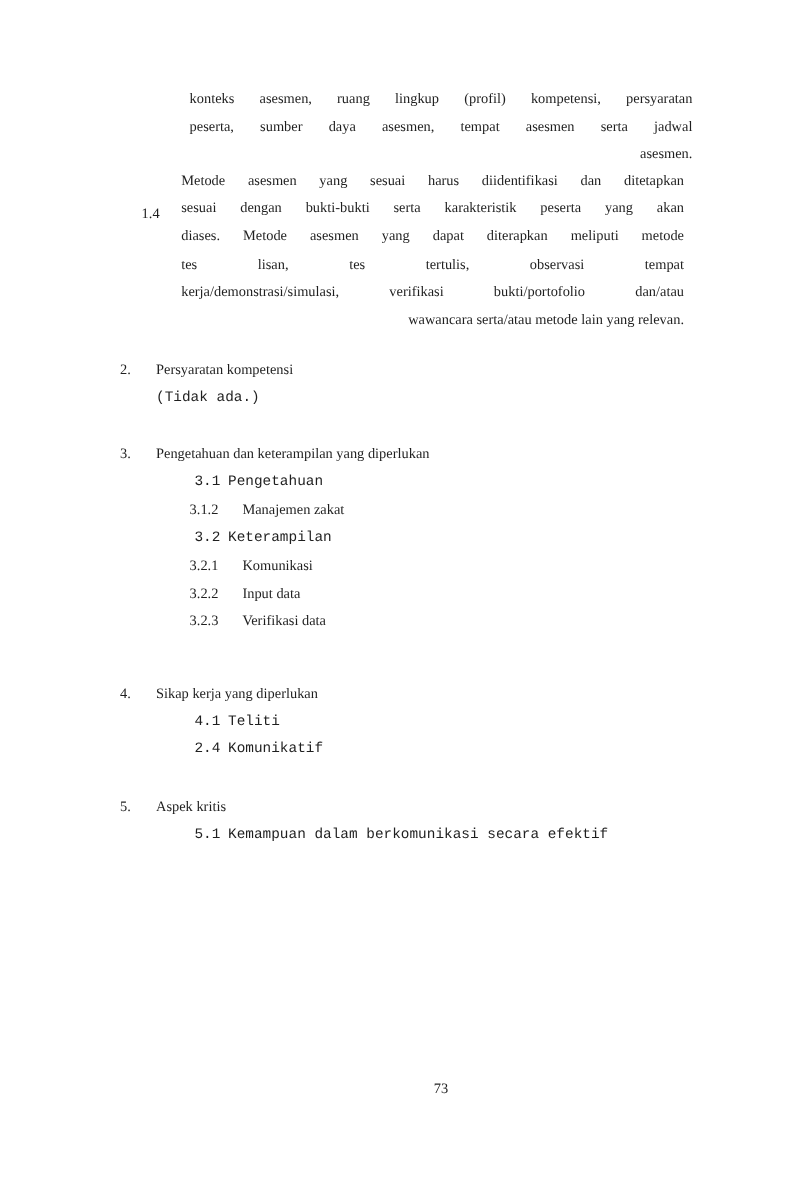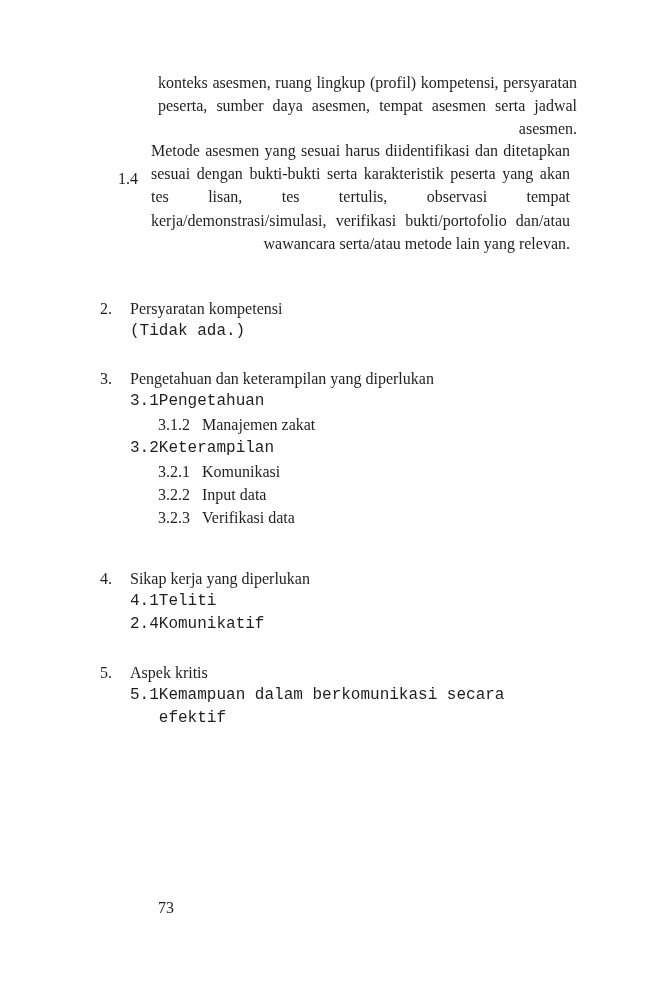--- a/index.html
+++ b/index.html
@@ -2,21 +2,21 @@
 <html><head>
 <meta charset="utf-8">
 <style>
   html, body { margin: 0; padding: 0; background: #ffffff; }
   .page {
     position: relative;
     width: 654px;
     height: 1000px;
     background: #ffffff;
     font-family: "Liberation Serif", "DejaVu Serif", serif;
-    font-size: 16px;
+    font-size: 12px;
     line-height: 23.2px;
     color: #1f1f1f;
     overflow: hidden;
   }
   .jline { text-align: justify; text-align-last: justify; text-justify: inter-word; }
   .plainline { text-align: right; }
 
   #para-cont { position: absolute; top: 71px; left: 158px; width: 419px; }
 
   #item-1-4 { position: absolute; top: 139px; left: 118px; width: 459px; }
@@ -25,42 +25,43 @@
 
   .section { position: absolute; left: 100px; width: 477px; }
   #sec-2 { top: 297px; }
   #sec-3 { top: 367px; }
   #sec-4 { top: 567px; }
   #sec-5 { top: 661px; }
 
   .row { display: flex; }
   .n1 { flex: 0 0 30px; }
   .ind1 { margin-left: 30px; font-family: Liberation Mono, monospace; }
-  .n2 { flex: 0 0 28px; }
+  .n2 { flex: 0 0 28px; margin-left: 32px; }
   .ind2 { margin-left: 58px; }
   .n3 { flex: 0 0 44px; }
 
-  #page-num { position: absolute; top: 896px; left: 158px; width: 419px; text-align: left; }
+  #page-num { position: absolute; top: 896px; left: 158px; width: 419px; text-align: center; }
 </style>
 </head>
 <body>
 
 <div class="page">
 
   <div id="para-cont">
     <div class="jline">konteks asesmen, ruang lingkup (profil) kompetensi, persyaratan</div>
     <div class="jline">peserta, sumber daya asesmen, tempat asesmen serta jadwal</div>
     <div class="plainline">asesmen.</div>
   </div>
 
   <div id="item-1-4">
     <span class="hang-num">1.4</span>
     <div class="hang-body">
       <div class="jline">Metode asesmen yang sesuai harus diidentifikasi dan ditetapkan</div>
       <div class="jline">sesuai dengan bukti-bukti serta karakteristik peserta yang akan</div>
+      <div class="jline">diases. Metode asesmen yang dapat diterapkan meliputi metode</div>
       <div class="jline">tes lisan, tes tertulis, observasi tempat</div>
       <div class="jline">kerja/demonstrasi/simulasi, verifikasi bukti/portofolio dan/atau</div>
       <div class="plainline">wawancara serta/atau metode lain yang relevan.</div>
     </div>
   </div>
 
   <div id="sec-2" class="section">
     <div class="row">
       <span class="n1">2.</span>
       <span>Persyaratan kompetensi</span>

